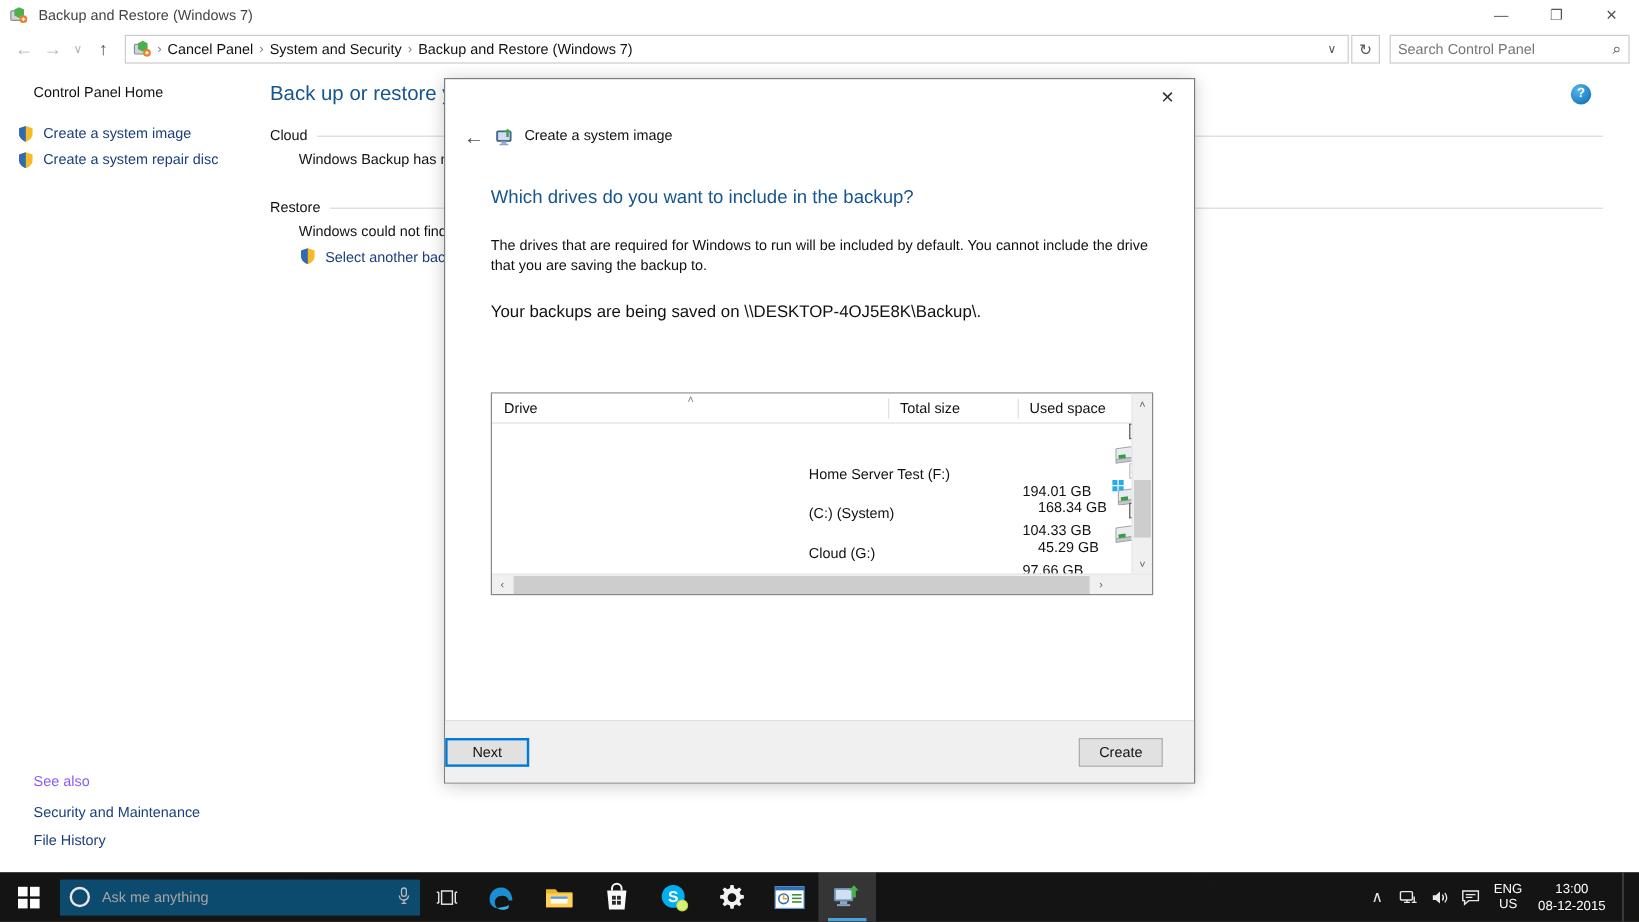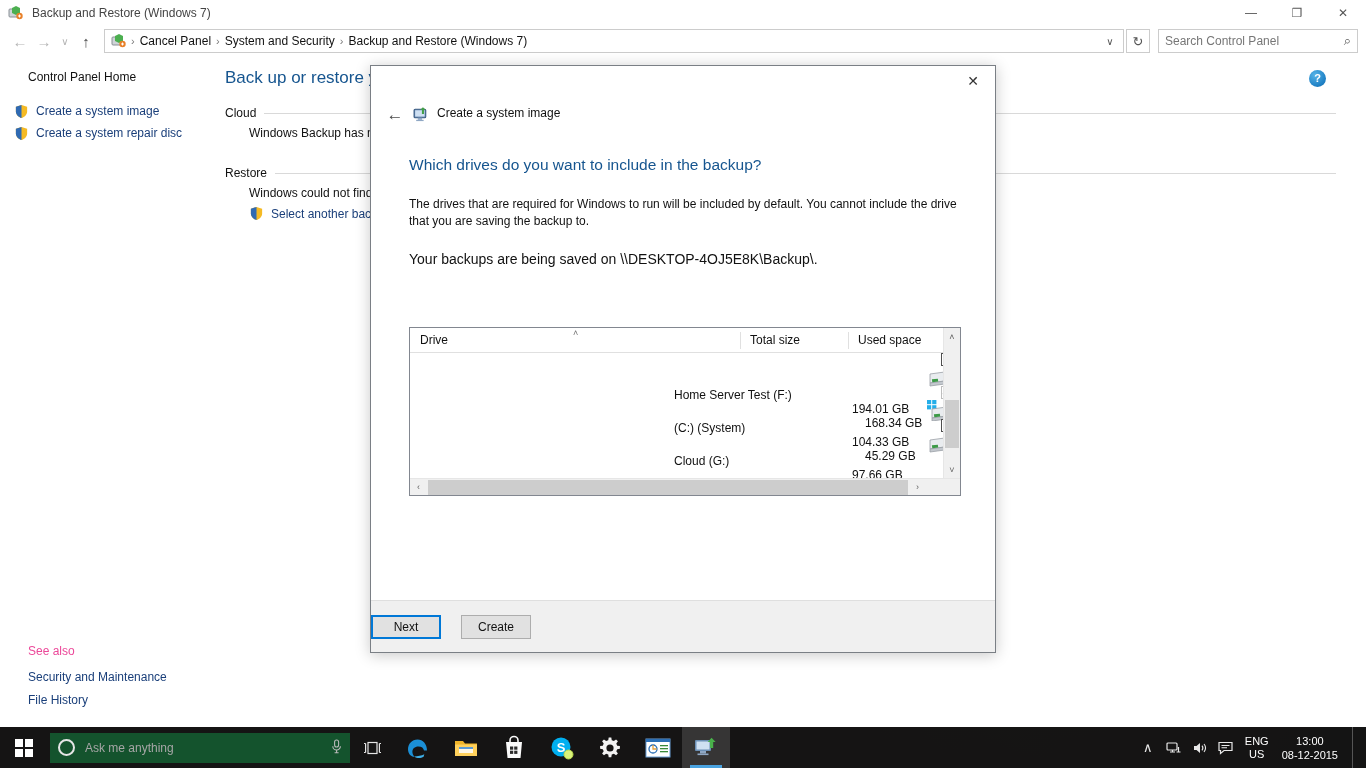--- a/index.html
+++ b/index.html
@@ -77,21 +77,21 @@
   
   .cp-body { position: relative; height: 671px; background: #fff; }
   .cp-sidebar { position: absolute; left: 0; top: 0; width: 210px; padding: 14px 0 0 14px; }
   .side-link {
     font-size: 12px; color: #1a3f7a; display: flex; align-items: center;
     height: 22px; white-space: nowrap;
   }
   .side-home { font-size: 12px; color: #111; margin-bottom: 16px; margin-left: 14px; }
   .shield { width: 15px; height: 15px; margin-right: 7px; flex: none; }
   .see-also { position: absolute; left: 28px; top: 588px; }
-  .see-also-title { font-size: 12px; color: #ec4899; margin-bottom: 8px; }
+  .see-also-title { font-size: 12px; color: #8b5cf6; margin-bottom: 8px; }
   .see-also .side-link { margin-bottom: 1px; }
 
   .cp-main { position: absolute; left: 225px; top: 12px; right: 30px; }
   .cp-h1 { font-size: 17px; color: #16558f; font-weight: normal; margin-bottom: 18px; }
   .group-head {
     display: flex; align-items: center; font-size: 12px; color: #111; margin-bottom: 6px;
   }
   .group-head .rule { flex: 1; height: 1px; background: #d9d9d9; margin-left: 8px; }
   .group-text { font-size: 12px; color: #111; margin-left: 24px; margin-bottom: 6px; }
   .group-link {
@@ -187,21 +187,21 @@
     position: absolute; left: 0; right: 0; bottom: 0; height: 17px;
     background: #f0f0f0; border-top: 1px solid #e6e6e6; display: flex; align-items: center;
   }
   .hs-btn { width: 17px; text-align: center; color: #606060; font-size: 9px; }
   .hs-thumb { flex: 1; height: 15px; background: #cdcdcd; margin: 0 1px; }
   .hs-spacer { width: 34px; }
 
   
   .dlg-footer {
     height: 52px; background: #f0f0f0; border-top: 1px solid #dfdfdf;
-    display: flex; align-items: center; justify-content: flex-start; padding-right: 26px; gap: 20px;
+    display: flex; align-items: center; justify-content: space-between; padding-right: 26px; gap: 20px;
   }
   .btn {
     width: 70px; height: 24px; font-size: 12px; color: #111;
     background: #e1e1e1; border: 1px solid #adadad;
     display: flex; align-items: center; justify-content: center;
     font-family: "Liberation Sans", sans-serif;
   }
   .btn.primary { border: 2px solid #0078d7; background: #e1e1e1; }
 
   
@@ -211,21 +211,21 @@
   }
   .start-btn {
     width: 48px; height: 41px; display: flex; align-items: center; justify-content: center;
   }
   .win-logo {
     width: 18px; height: 18px;
     display: grid; grid-template-columns: 1fr 1fr; grid-template-rows: 1fr 1fr; gap: 2px;
   }
   .win-logo i { background: #fff; display: block; }
   .cortana {
-    width: 300px; height: 30px; background: #14532d; display: flex; align-items: center;
+    width: 300px; height: 30px; background: #0c4a6e; display: flex; align-items: center;
     padding: 0 8px; margin-left: 2px;
   }
   .cortana-ring {
     width: 17px; height: 17px; border: 2px solid #e6e6e6; border-radius: 50%; flex: none;
   }
   .cortana-text { flex: 1; font-size: 12px; color: #a6a6a6; margin-left: 10px; }
   .mic-icon { color: #b9b9b9; font-size: 13px; }
   .taskview {
     width: 44px; height: 41px; display: flex; align-items: center; justify-content: center;
     color: #e6e6e6; font-size: 14px;

